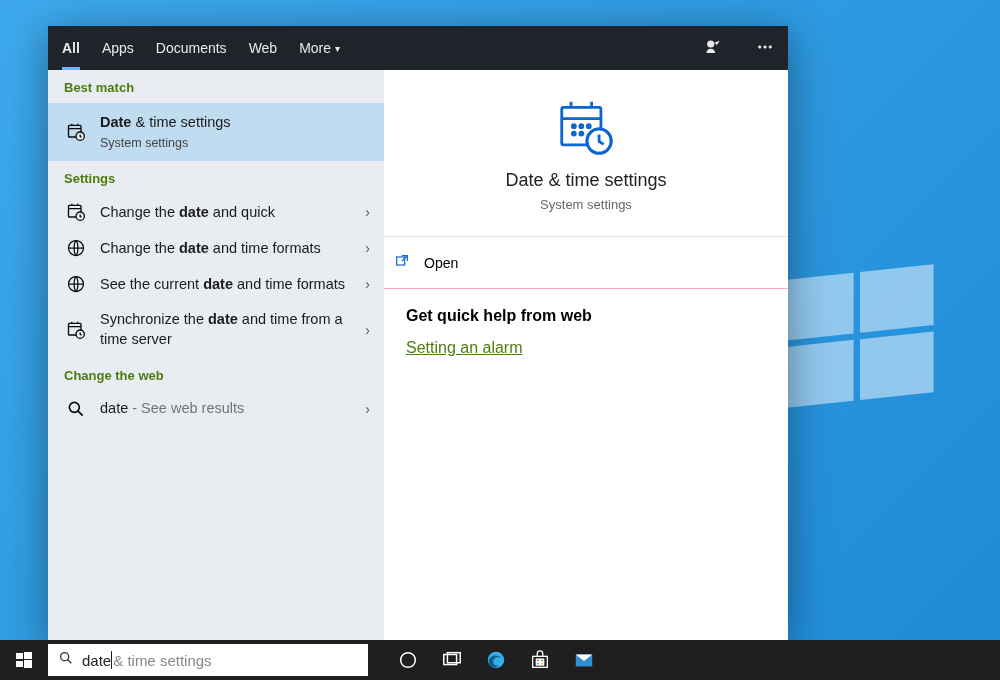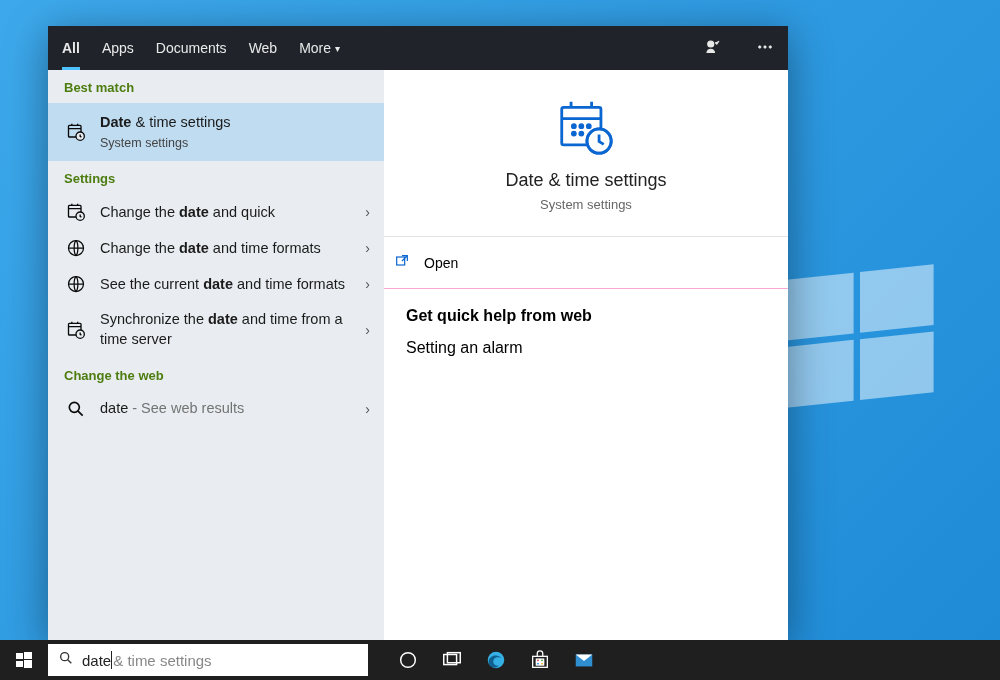--- a/index.html
+++ b/index.html
@@ -50,21 +50,21 @@
   .rightcol .preview-head .big-icon { display:flex; justify-content:center; margin-bottom:14px;}
   .rightcol .preview-head .big-icon svg { width:60px; height:56px; }
   .rightcol .preview-head .ptitle { font-size:18px; color:#222; }
   .rightcol .preview-head .psub { font-size:13px; color:#666; margin-top:6px; }
   
   .rightcol .action-row { display:flex; align-items:center; gap:14px; padding:16px 10px; border-bottom:1px solid #f9a8d4; font-size:14px; cursor:pointer;}
   .rightcol .action-row svg { width:16px; height:16px; }
   
   .rightcol .help-section { padding:18px 22px; font-size:16px; }
   .rightcol .help-section .hh { font-weight:600; margin-bottom:14px; }
-  .rightcol .help-section .hlink { color:#000000; margin-bottom:12px; cursor:pointer; }
+  .rightcol .help-section .hlink { color:#4d7c0f; margin-bottom:12px; cursor:pointer;text-decoration:underline; }
 
   .websub { color:#737373; }
 </style>
 </head>
 <body>
 
 <div class="desktop-logo">
   <svg viewBox="0 0 100 100">
       <g fill="rgba(255,255,255,0.55)" transform="skewY(-6)">
         <rect x="4" y="14" width="42" height="38"></rect>

